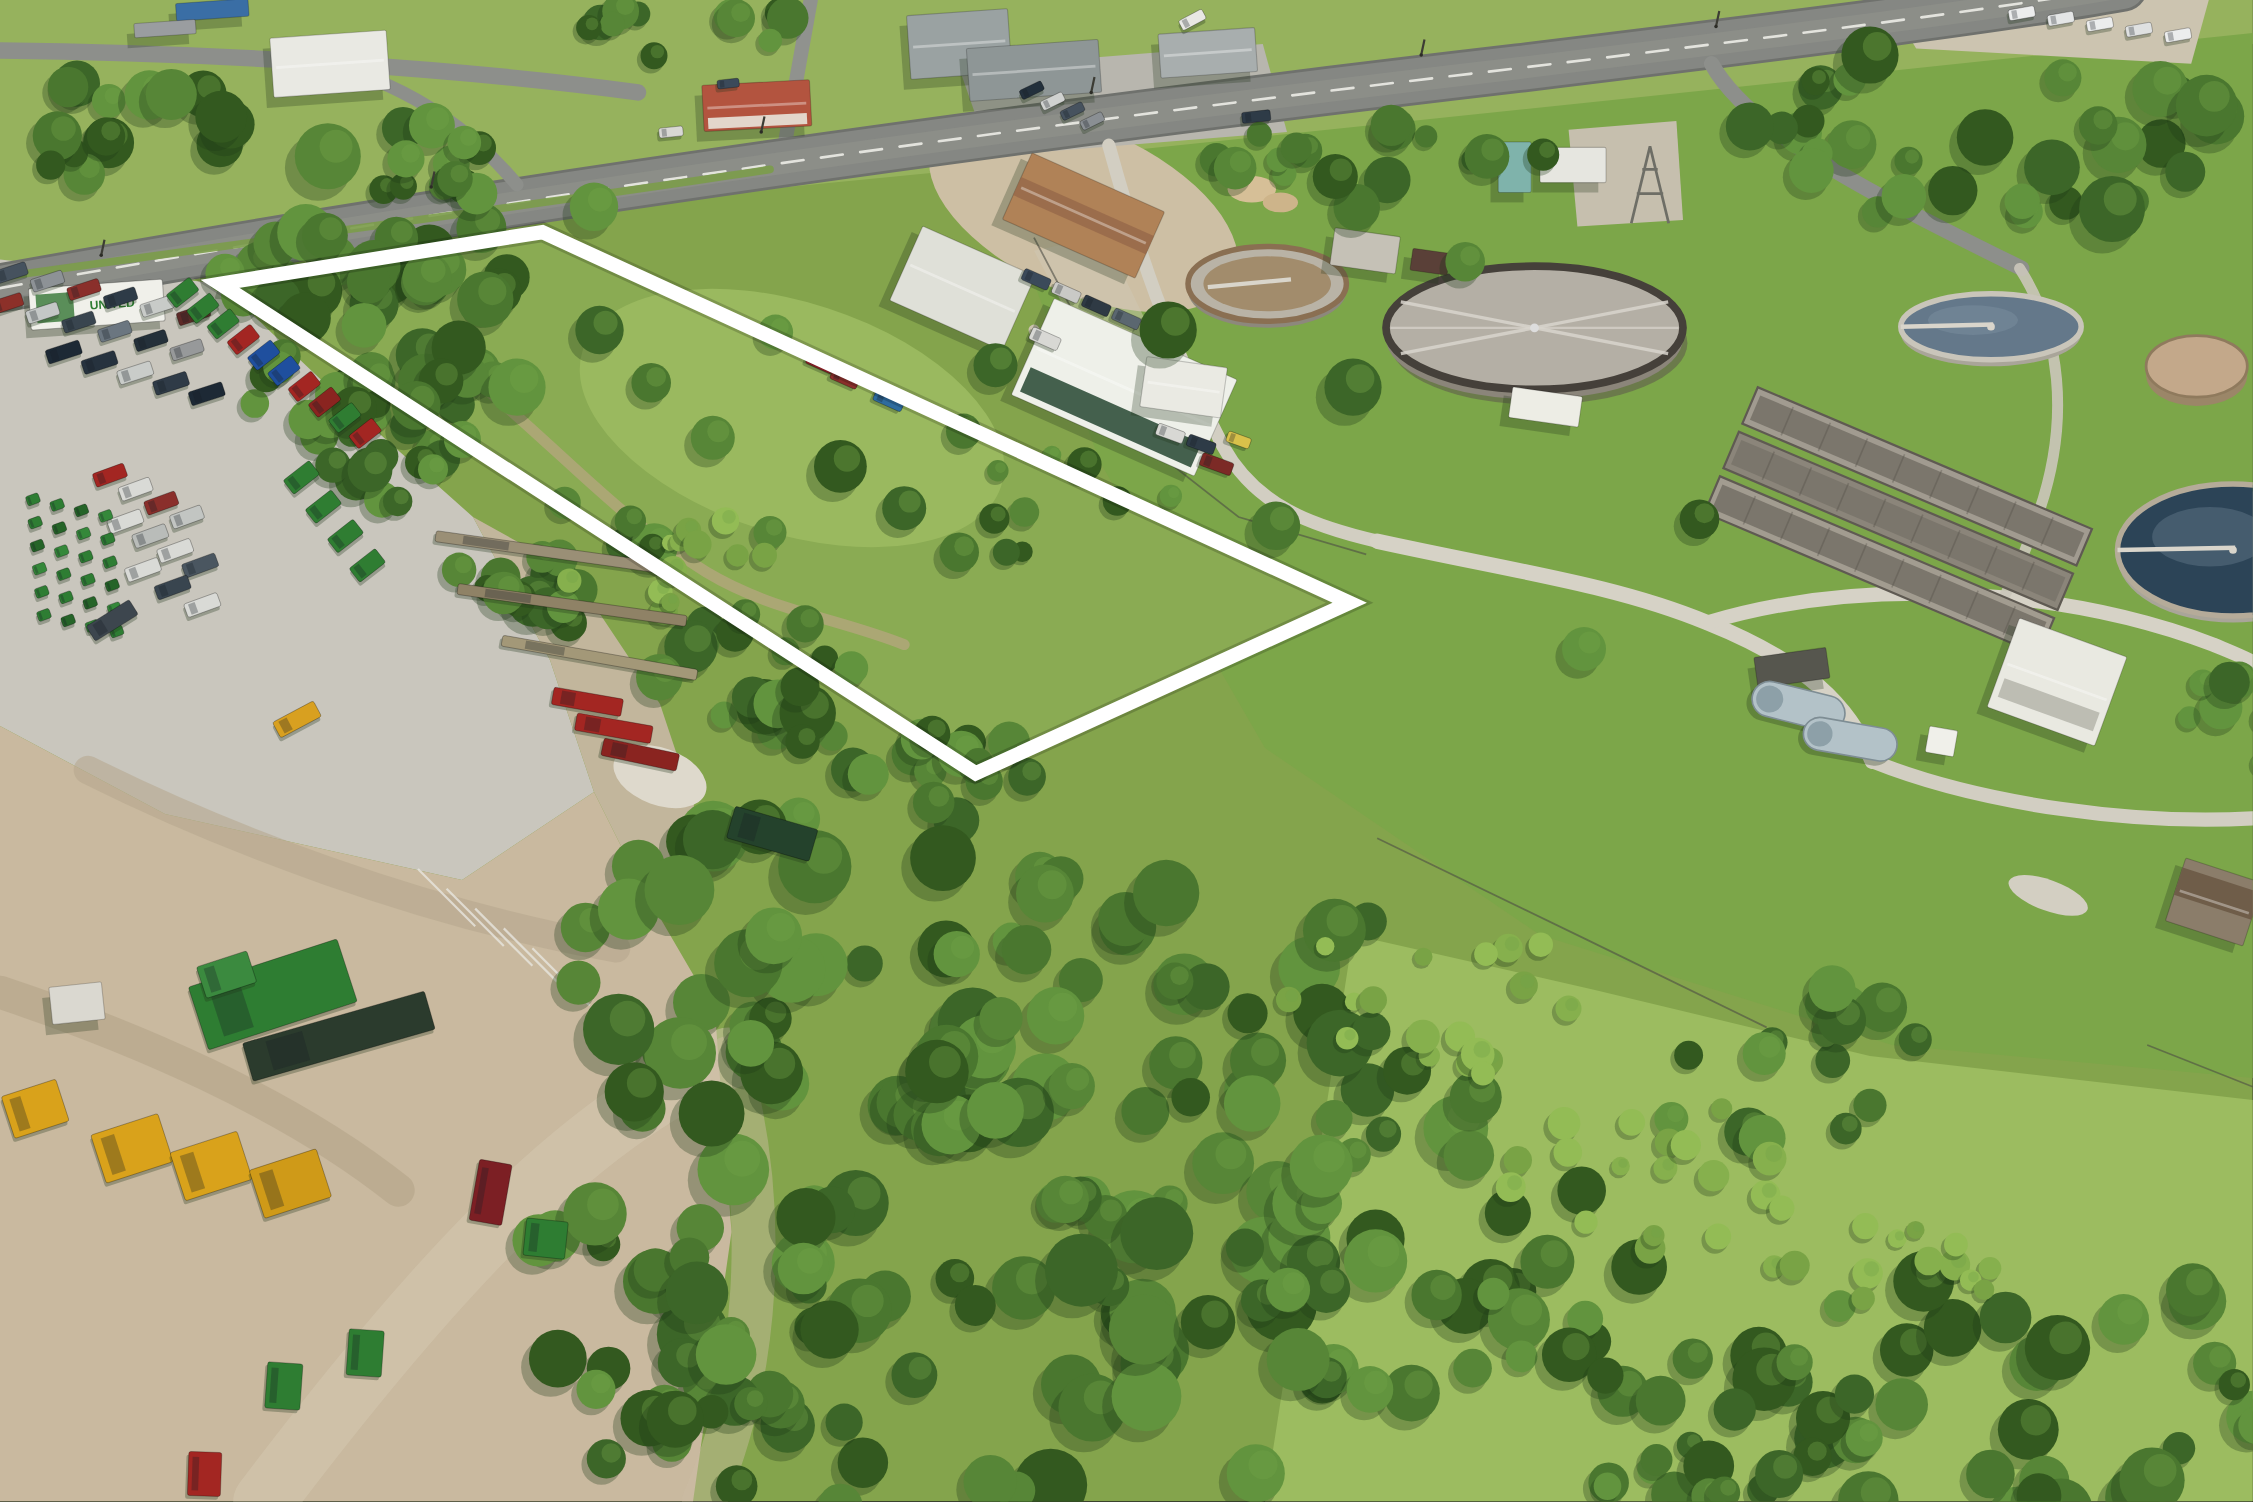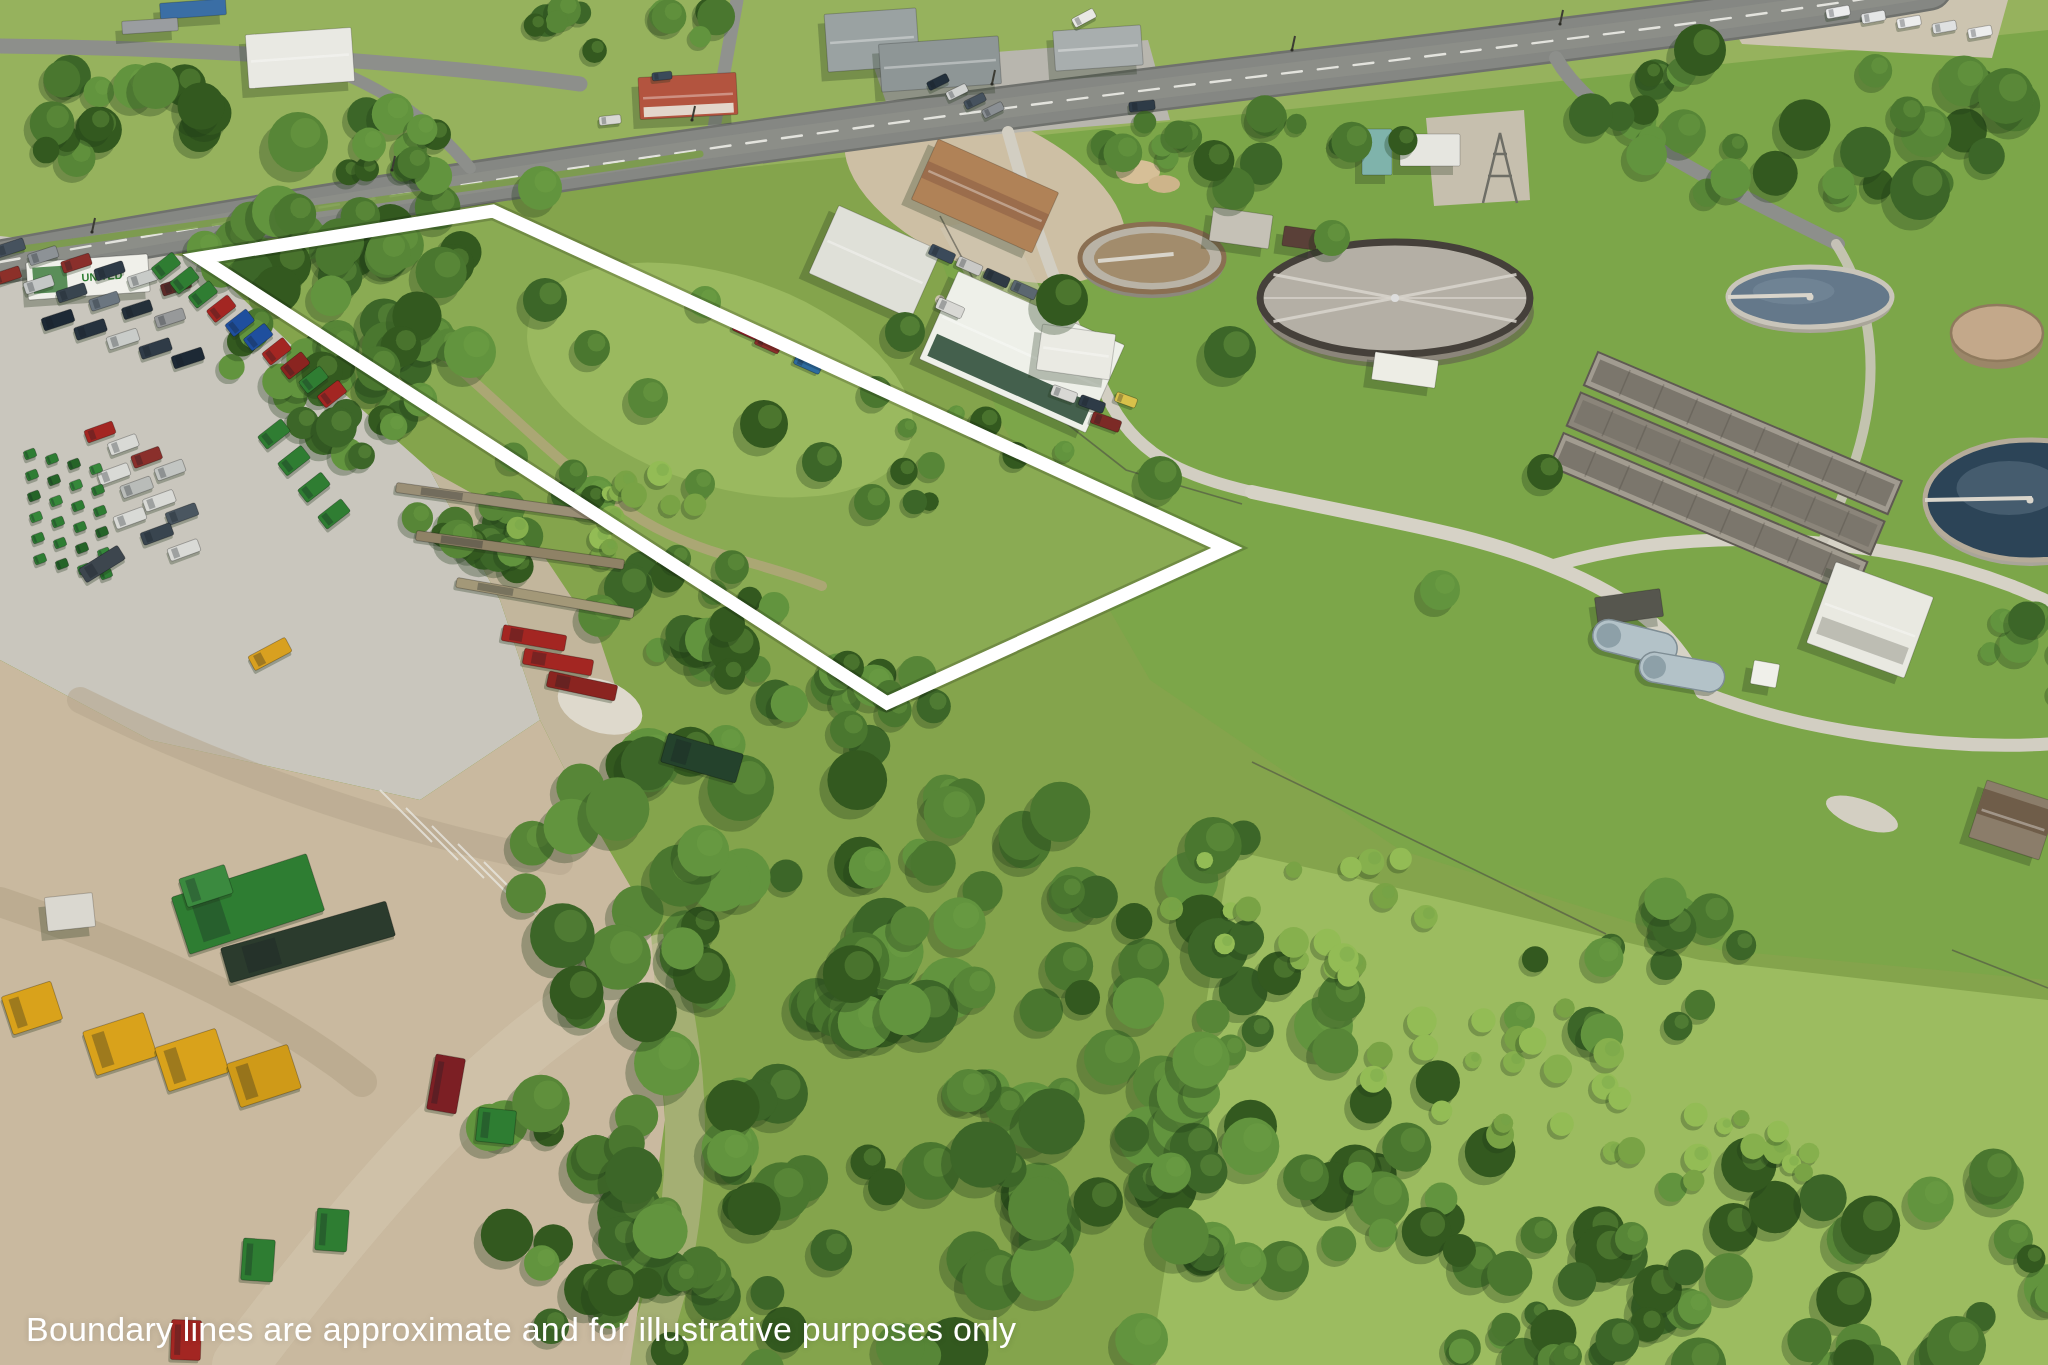--- a/index.html
+++ b/index.html
@@ -2394,14 +2394,13 @@
         <line x1="1292" y1="50" x2="1295" y2="36" stroke="#3c3c34" stroke-width="2"></line>
         <circle cx="1292" cy="50" r="1.6" fill="#2c2c26"></circle>
         <line x1="1560" y1="24" x2="1563" y2="10" stroke="#3c3c34" stroke-width="2"></line>
         <circle cx="1560" cy="24" r="1.6" fill="#2c2c26"></circle>
       </g>
       <g>
         <polygon points="200,258 493,211 1227,548 887,703" fill="none" stroke="rgba(0,0,0,.18)" stroke-width="18" stroke-linejoin="miter"></polygon>
         <polygon points="200,258 493,211 1227,548 887,703" fill="none" stroke="#ffffff" stroke-width="13" stroke-linejoin="miter"></polygon>
       </g>
     </svg>
-  <div class="caption">Boundary lines are approximate and for illustrative purposes only</div>
 </div>
 
 </body></html>

